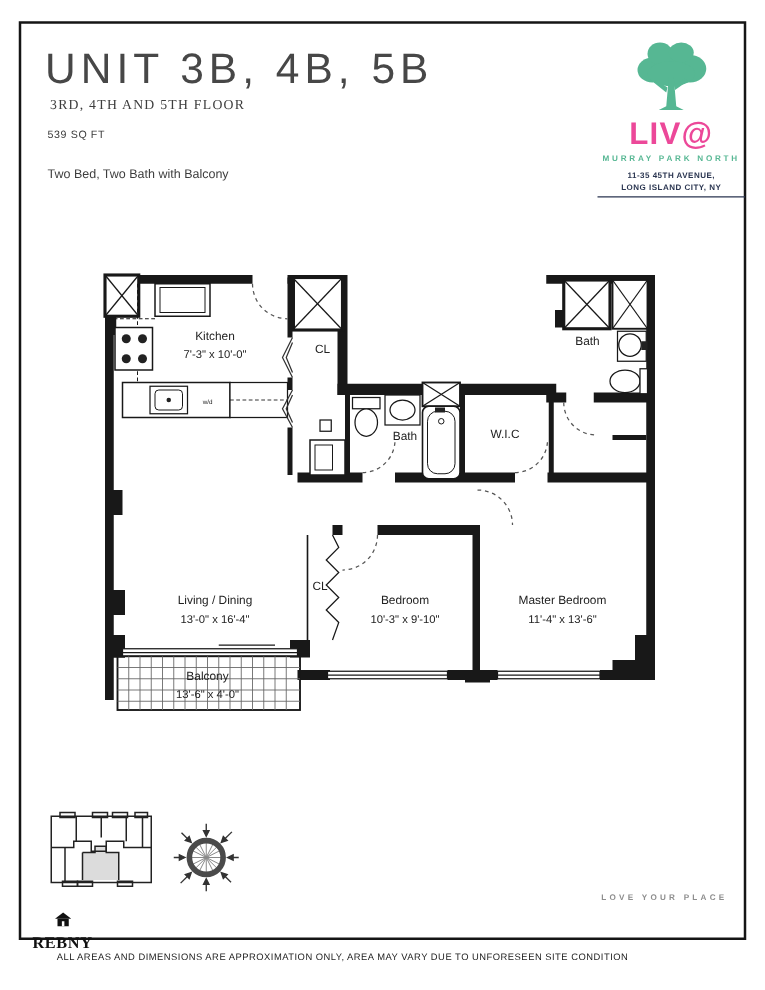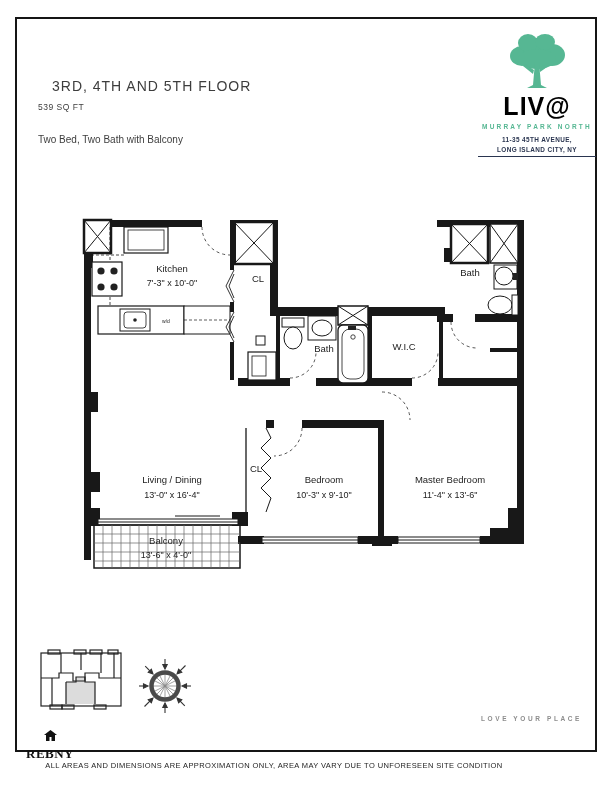--- a/index.html
+++ b/index.html
@@ -2,21 +2,21 @@
 <html><head>
 <meta charset="utf-8">
 <style>
   html,body{margin:0;padding:0;background:#fff;}
   .page{position:relative;width:612px;height:792px;background:#fff;overflow:hidden;
         font-family:"Liberation Sans",sans-serif;color:#222;}
   .abs{position:absolute;}
   .frame{left:15px;top:17px;width:578px;height:731px;border:2px solid #151515;}
   
   .title{left:36px;top:36px;font-size:34px;letter-spacing:4px;color:#474747;font-weight:400;}
-  .sub1{left:52px;top:78px;font-size:14px;letter-spacing:1px;color:#3d3d3d;}
+  .sub1{left:40px;top:78px;font-size:11px;letter-spacing:1px;color:#3d3d3d;font-family:Liberation Serif, serif;}
   .sub2{left:38px;top:90px;font-size:10px;color:#3d3d3d;margin-top:44px;}
   .sub3{left:38px;top:102px;font-size:8.5px;letter-spacing:.5px;color:#3d3d3d;}
   
   .brand{left:478px;top:30px;width:118px;text-align:center;}
   .brand .liv{font-size:25px;font-weight:bold;letter-spacing:1px;line-height:1;}
   .brand .park{font-size:6.5px;font-weight:bold;letter-spacing:2.2px;margin-top:4px;}
   .brand .addr{font-size:6.4px;font-weight:bold;letter-spacing:.4px;margin-top:5px;line-height:1.5;
                padding-bottom:2px;border-bottom:1.2px solid #2A3550;}
   
   text{font-family:"Liberation Sans",sans-serif;fill:#222;}
@@ -33,39 +33,40 @@
   .disclaimer{left:0;top:761px;width:548px;text-align:center;font-size:7.5px;
               letter-spacing:.4px;color:#1c1c1c;}
 </style>
 </head>
 <body>
 
 <div class="page">
 
   <div class="abs frame"></div>
 
+  <div class="abs title">UNIT 3B, 4B, 5B</div>
   <div class="abs sub1">3RD, 4TH AND 5TH FLOOR</div>
   <div class="abs sub2">Two Bed, Two Bath with Balcony</div>
   <div class="abs sub3">539 SQ FT</div>
 
   <div class="abs brand">
     <svg width="118" height="60" viewBox="0 0 118 60">
       <g fill="#56B793">
         <ellipse cx="59" cy="22" rx="17" ry="14"></ellipse>
         <ellipse cx="44" cy="26" rx="12" ry="10"></ellipse>
         <ellipse cx="74" cy="25" rx="13" ry="11"></ellipse>
         <ellipse cx="50" cy="13" rx="10" ry="9"></ellipse>
         <ellipse cx="67" cy="12" rx="10" ry="8"></ellipse>
         <ellipse cx="59" cy="29" rx="19" ry="10"></ellipse>
         <polygon points="57,32 55,55 49,58 69,58 63,55 61,32"></polygon>
         <polygon points="55,44 45,36 47,34 56,40"></polygon>
         <polygon points="62,42 72,35 70,33 61,38"></polygon>
       </g>
     </svg>
-    <div class="liv" style="color:#000000">LIV@</div>
+    <div class="liv" style="color:#ec4899">LIV@</div>
     <div class="park" style="color:#56B793">MURRAY PARK NORTH</div>
     <div class="addr" style="color:#2A3550">
       <div>11-35 45TH AVENUE,</div>
       <div>LONG ISLAND CITY, NY</div>
     </div>
   </div>
 
   <svg class="abs" style="left:80px;top:210px;" width="452" height="362" viewBox="0 0 452 362">
 
     <g fill="#181818">

